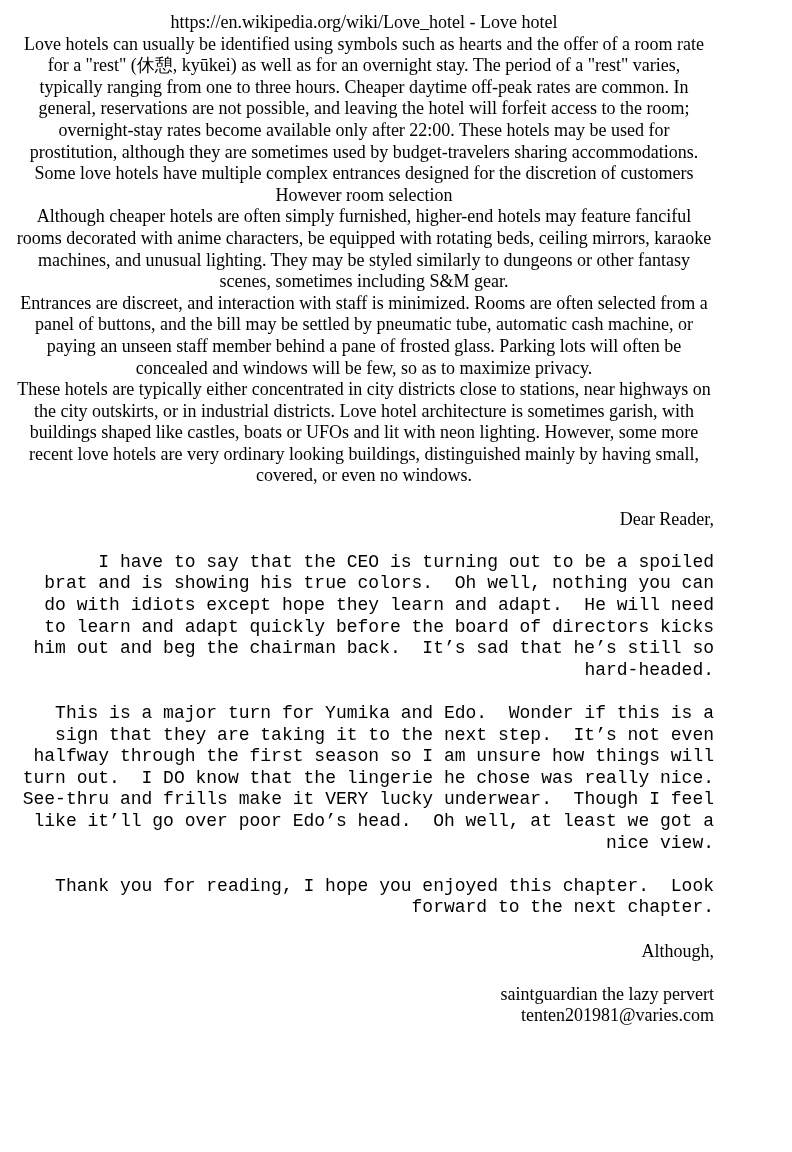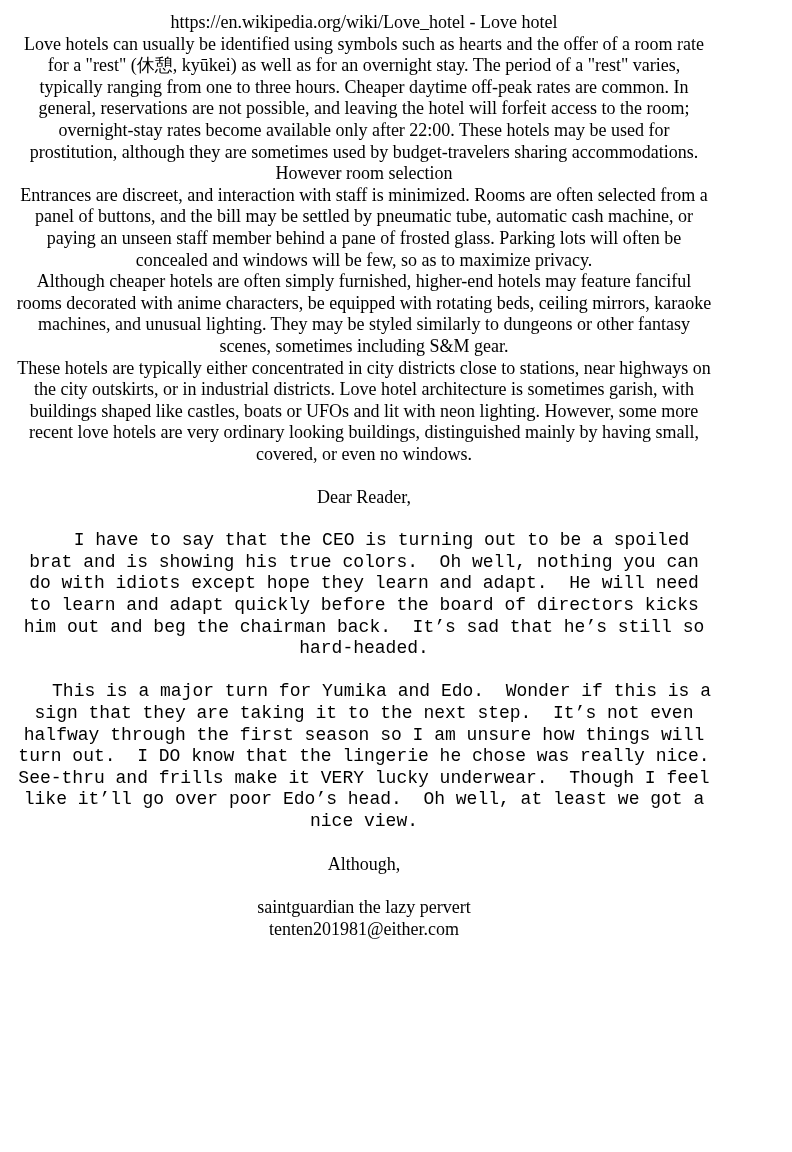--- a/index.html
+++ b/index.html
@@ -27,21 +27,21 @@
   .excerpt p {
     margin: 0;
     text-align: center;
   }
   
   .letter {
     margin-top: 21.6px;
   }
   .letter p {
     margin: 0;
-    text-align: center;
+    text-align: right;
     white-space: pre-wrap;
   }
   .letter .body-para {
     margin-top: 21.6px;
     text-indent: 35px;
     font-family: Liberation Mono, monospace;
   }
   .letter .closing {
     margin-top: 21.6px;
   }
@@ -50,28 +50,30 @@
   }
 </style>
 </head>
 <body>
 
 <div class="page">
 
   <section class="excerpt">
     <p>https://en.wikipedia.org/wiki/Love_hotel - Love hotel</p>
     <p>Love hotels can usually be identified using symbols such as hearts and the offer of a room rate for a "rest" (休憩, kyūkei) as well as for an overnight stay. The period of a "rest" varies, typically ranging from one to three hours. Cheaper daytime off-peak rates are common. In general, reservations are not possible, and leaving the hotel will forfeit access to the room; overnight-stay rates become available only after 22:00. These hotels may be used for prostitution, although they are sometimes used by budget-travelers sharing accommodations.</p>
+    <p>Some love hotels have multiple complex entrances designed for the discretion of customers</p>
     <p>However room selection</p>
+    <p>Although cheaper hotels are often simply furnished, higher-end hotels may feature fanciful rooms decorated with anime characters, be equipped with rotating beds, ceiling mirrors, karaoke machines, and unusual lighting. They may be styled similarly to dungeons or other fantasy scenes, sometimes including S&amp;M gear.</p>
     <p>Entrances are discreet, and interaction with staff is minimized. Rooms are often selected from a panel of buttons, and the bill may be settled by pneumatic tube, automatic cash machine, or paying an unseen staff member behind a pane of frosted glass. Parking lots will often be concealed and windows will be few, so as to maximize privacy.</p>
-    <p>Although cheaper hotels are often simply furnished, higher-end hotels may feature fanciful rooms decorated with anime characters, be equipped with rotating beds, ceiling mirrors, karaoke machines, and unusual lighting. They may be styled similarly to dungeons or other fantasy scenes, sometimes including S&amp;M gear.</p>
     <p>These hotels are typically either concentrated in city districts close to stations, near highways on the city outskirts, or in industrial districts. Love hotel architecture is sometimes garish, with buildings shaped like castles, boats or UFOs and lit with neon lighting. However, some more recent love hotels are very ordinary looking buildings, distinguished mainly by having small, covered, or even no windows.</p>
   </section>
 
   <section class="letter">
     <p class="salutation">Dear Reader,</p>
     <p class="body-para">I have to say that the CEO is turning out to be a spoiled brat and is showing his true colors.  Oh well, nothing you can do with idiots except hope they learn and adapt.  He will need to learn and adapt quickly before the board of directors kicks him out and beg the chairman back.  It’s sad that he’s still so hard-headed.</p>
     <p class="body-para">This is a major turn for Yumika and Edo.  Wonder if this is a sign that they are taking it to the next step.  It’s not even halfway through the first season so I am unsure how things will turn out.  I DO know that the lingerie he chose was really nice.  See-thru and frills make it VERY lucky underwear.  Though I feel like it’ll go over poor Edo’s head.  Oh well, at least we got a nice view.</p>
+    <p class="body-para">Thank you for reading, I hope you enjoyed this chapter.  Look forward to the next chapter.</p>
     <p class="closing">Although,</p>
     <p class="signature">saintguardian the lazy pervert</p>
-    <p class="email">tenten201981@either.com</p>
+    <p class="email">tenten201981@varies.com</p>
   </section>
 
 </div>
 
 </body></html>

